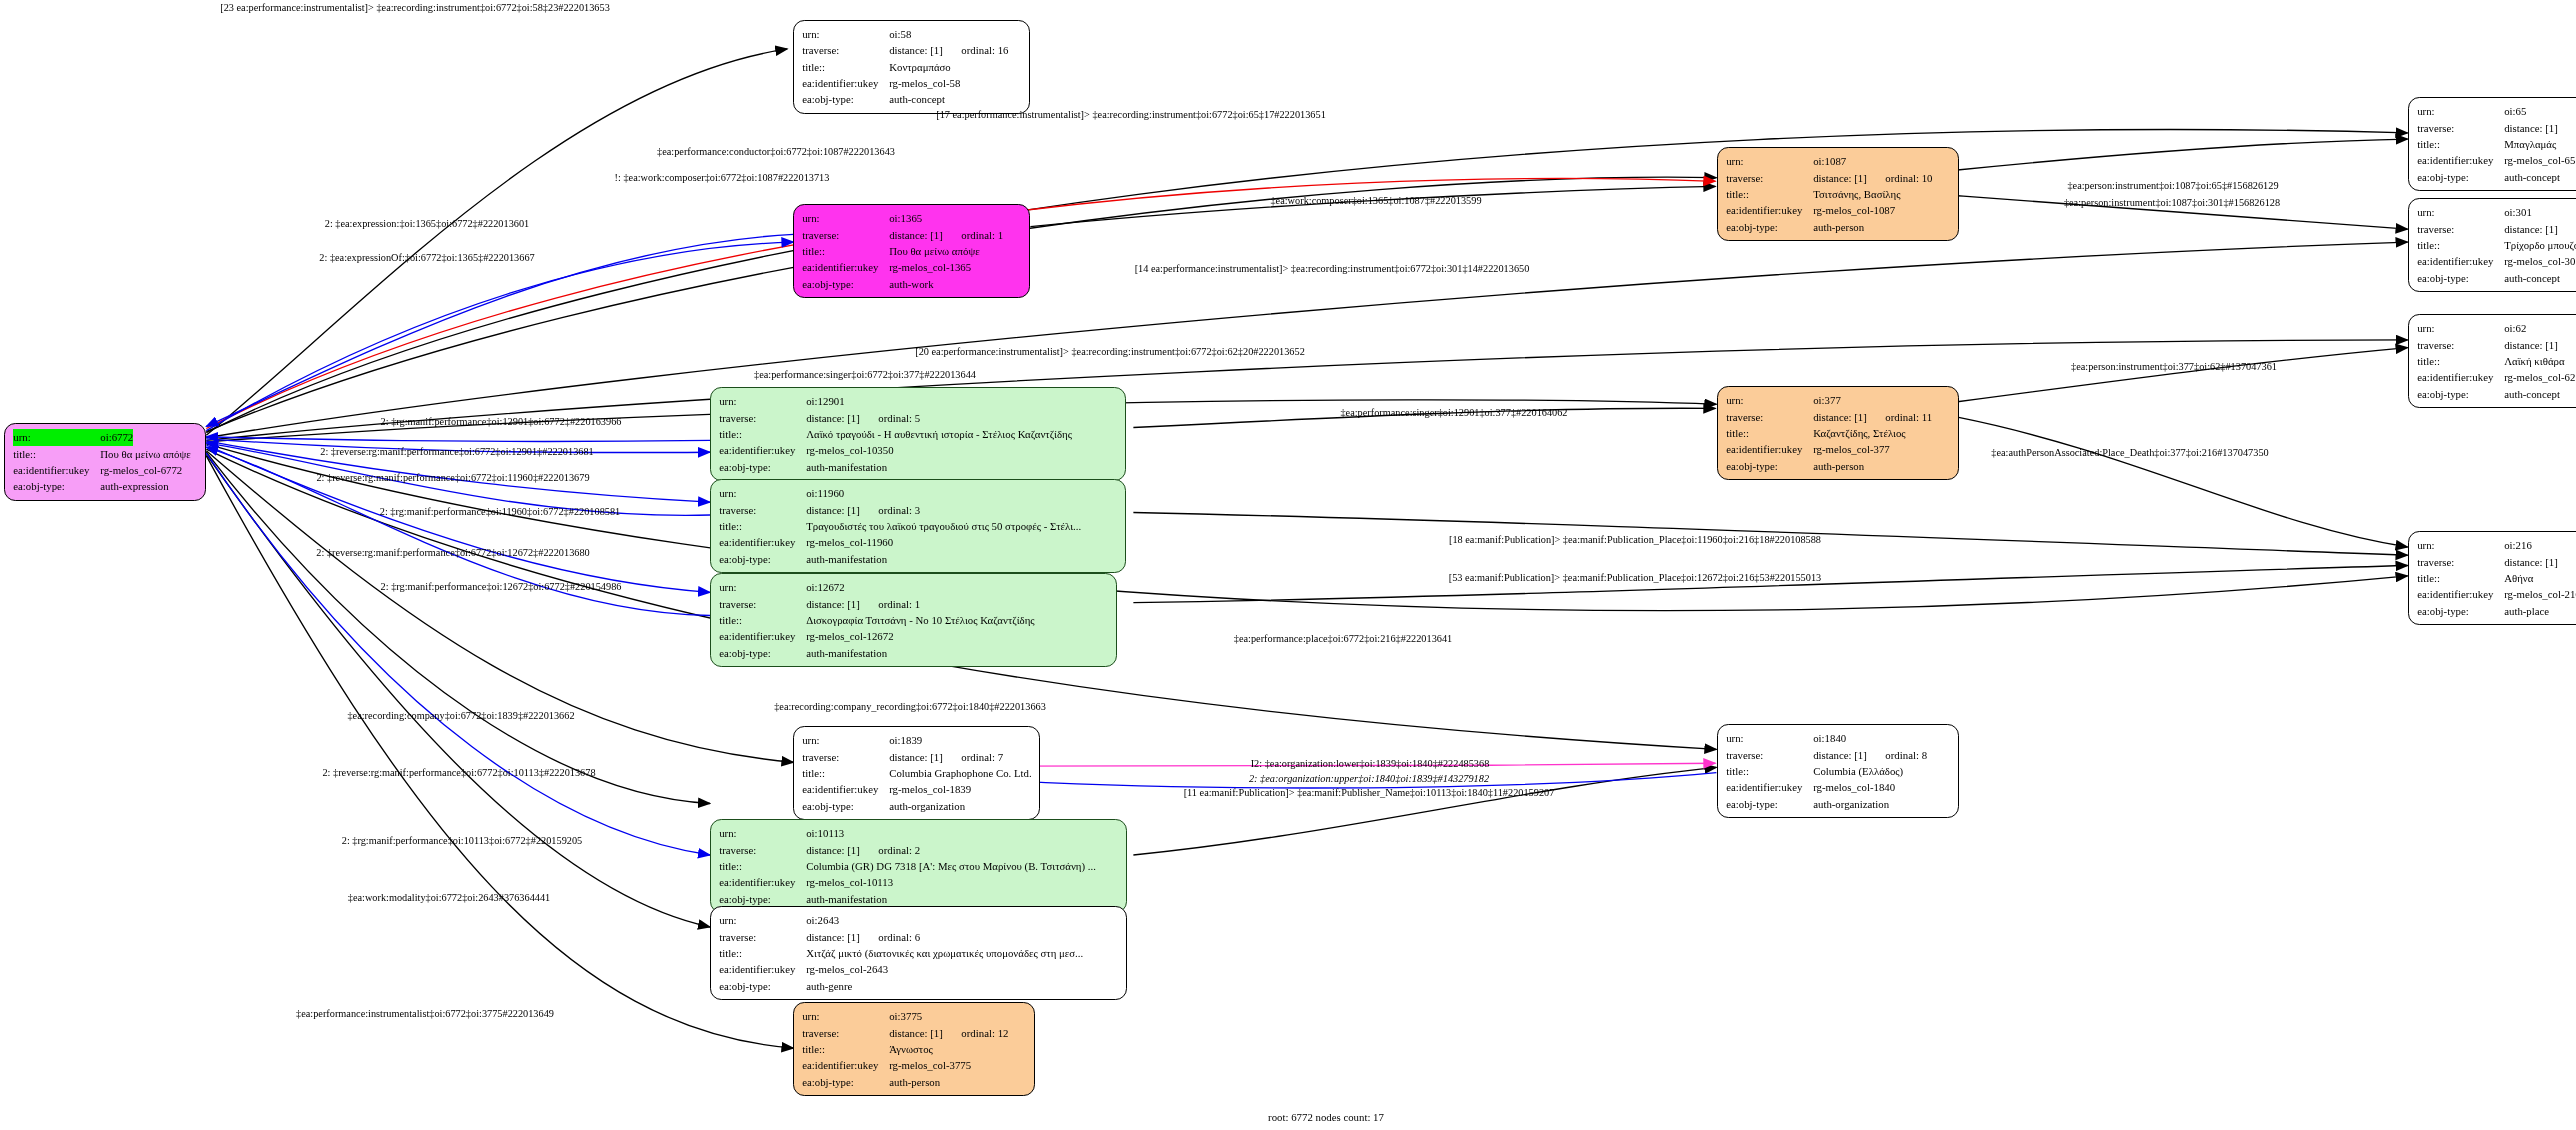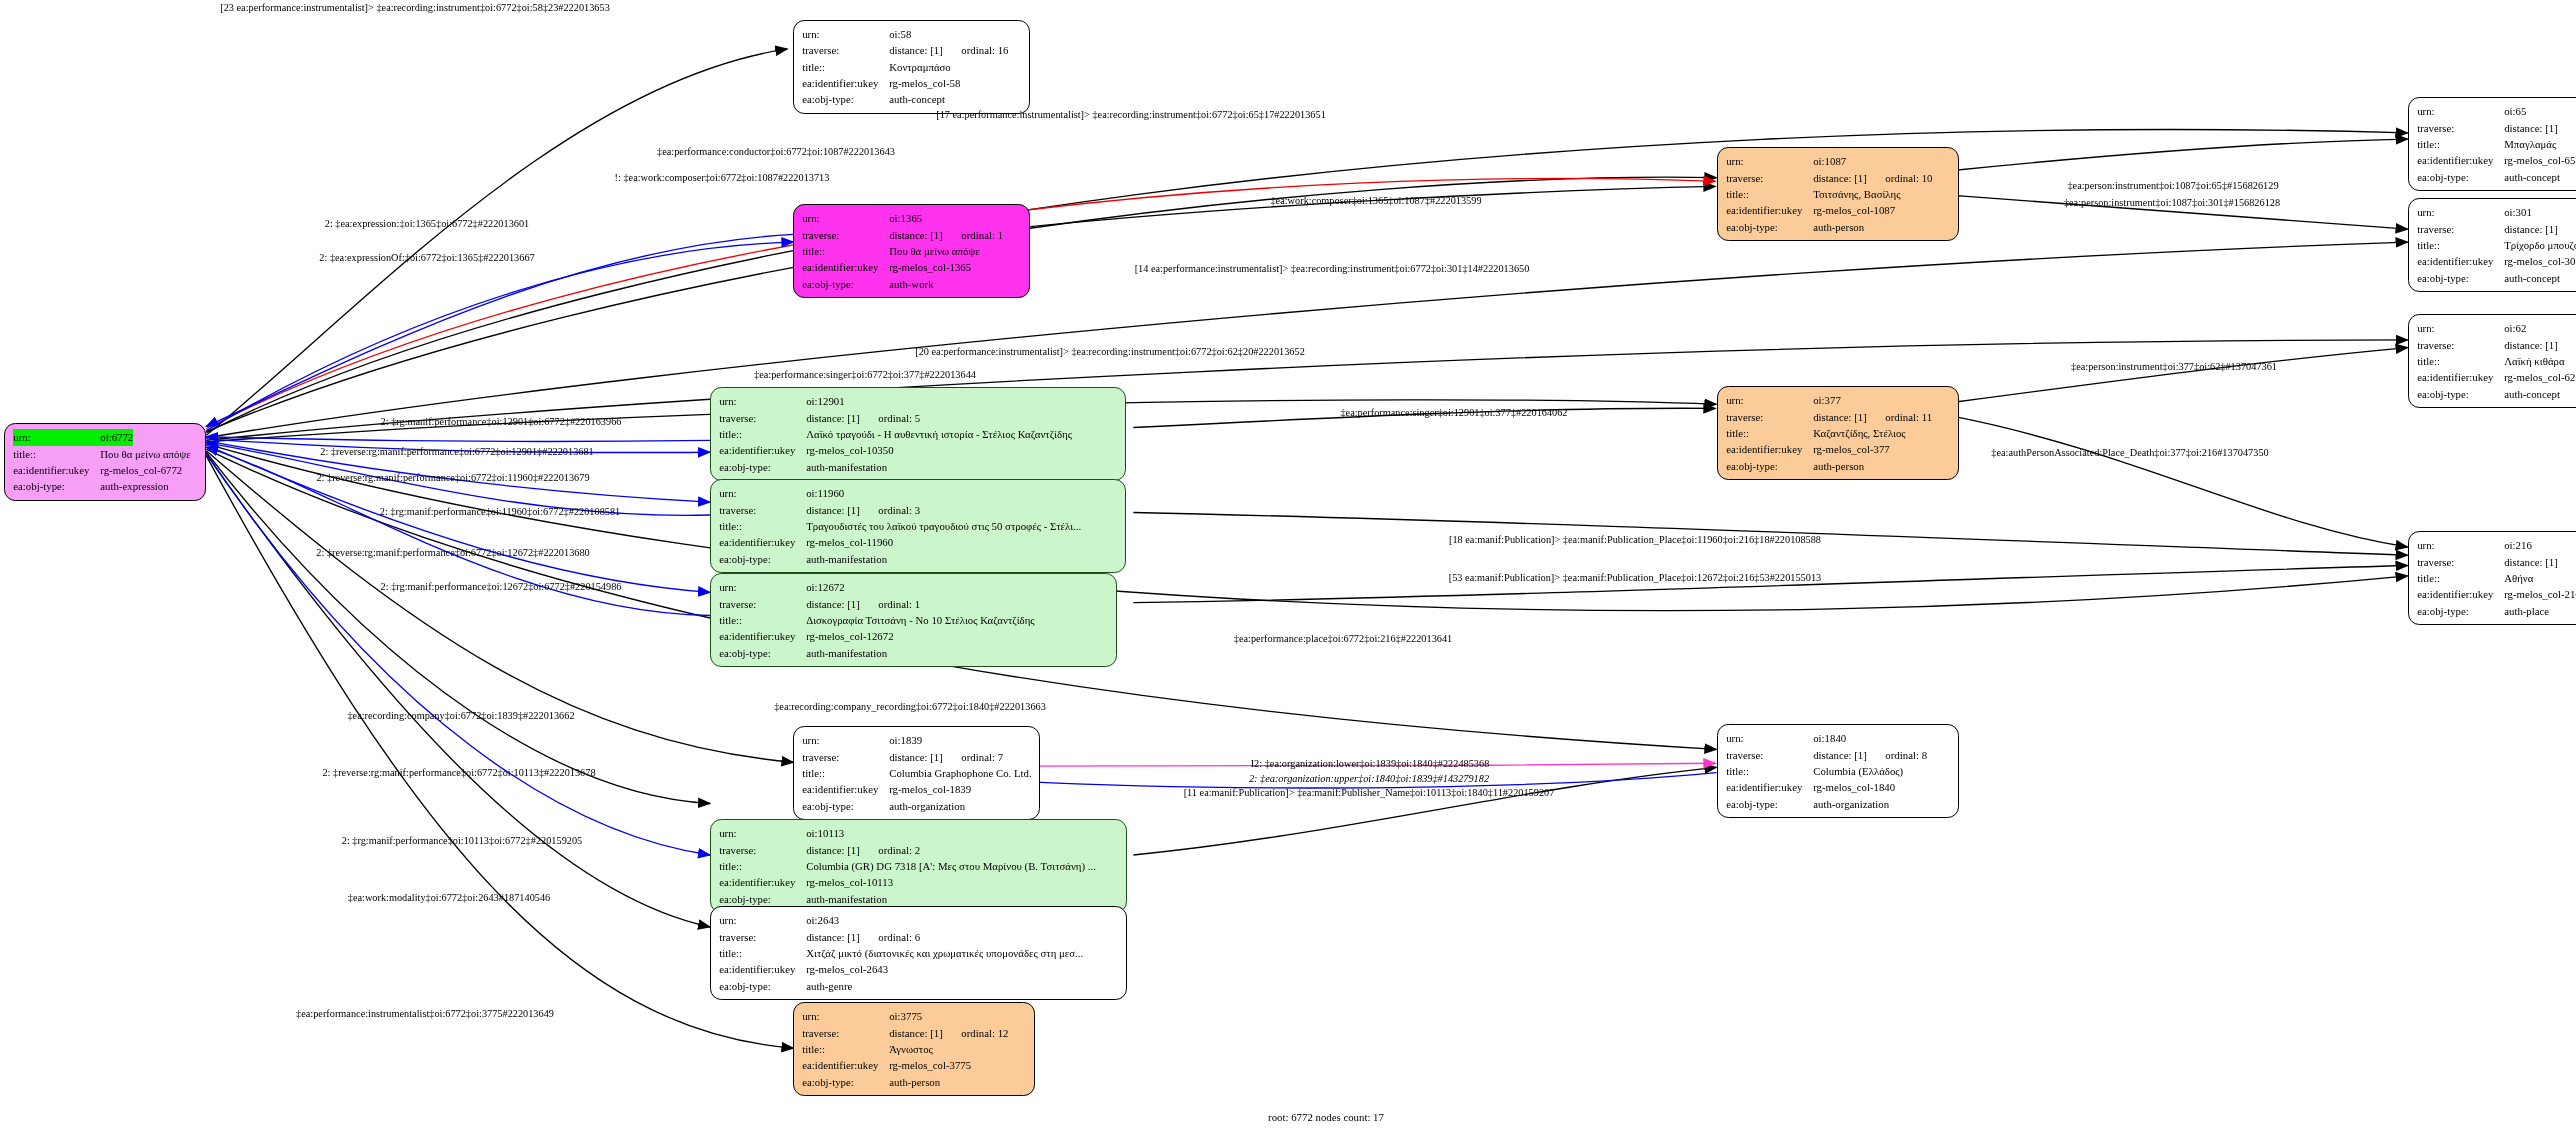--- a/index.html
+++ b/index.html
@@ -567,19 +567,19 @@
   <div class="elabel c" style="left:1635px; top:572px;">[53 ea:manif:Publication]&gt; ‡ea:manif:Publication_Place‡oi:12672‡oi:216‡53#220155013</div>
   <div class="elabel c" style="left:501px;  top:581px;">2: ‡rg:manif:performance‡oi:12672‡oi:6772‡#220154986</div>
   <div class="elabel c" style="left:1343px; top:633px;">‡ea:performance:place‡oi:6772‡oi:216‡#222013641</div>
   <div class="elabel c" style="left:461px;  top:710px;">‡ea:recording:company‡oi:6772‡oi:1839‡#222013662</div>
   <div class="elabel c" style="left:910px; top:701px;">‡ea:recording:company_recording‡oi:6772‡oi:1840‡#222013663</div>
   <div class="elabel c" style="left:1370px; top:758px;">I2: ‡ea:organization:lower‡oi:1839‡oi:1840‡#222485368</div>
   <div class="elabel c" style="left:1369px; top:773px;font-style:italic;">2: ‡ea:organization:upper‡oi:1840‡oi:1839‡#143279182</div>
   <div class="elabel c" style="left:459px;  top:767px;">2: ‡reverse:rg:manif:performance‡oi:6772‡oi:10113‡#222013678</div>
   <div class="elabel c" style="left:1369px; top:787px;">[11 ea:manif:Publication]&gt; ‡ea:manif:Publisher_Name‡oi:10113‡oi:1840‡11#220159207</div>
   <div class="elabel c" style="left:462px;  top:835px;">2: ‡rg:manif:performance‡oi:10113‡oi:6772‡#220159205</div>
-  <div class="elabel c" style="left:449px;  top:892px;">‡ea:work:modality‡oi:6772‡oi:2643#187140546</div>
+  <div class="elabel c" style="left:449px;  top:892px;">‡ea:work:modality‡oi:6772‡oi:2643#376364441</div>
   <div class="elabel c" style="left:425px;  top:1008px;">‡ea:performance:instrumentalist‡oi:6772‡oi:3775#222013649</div>
 
   <div id="footer">root: 6772 nodes count: 17</div>
 
 </div>
 
 
 </body></html>

